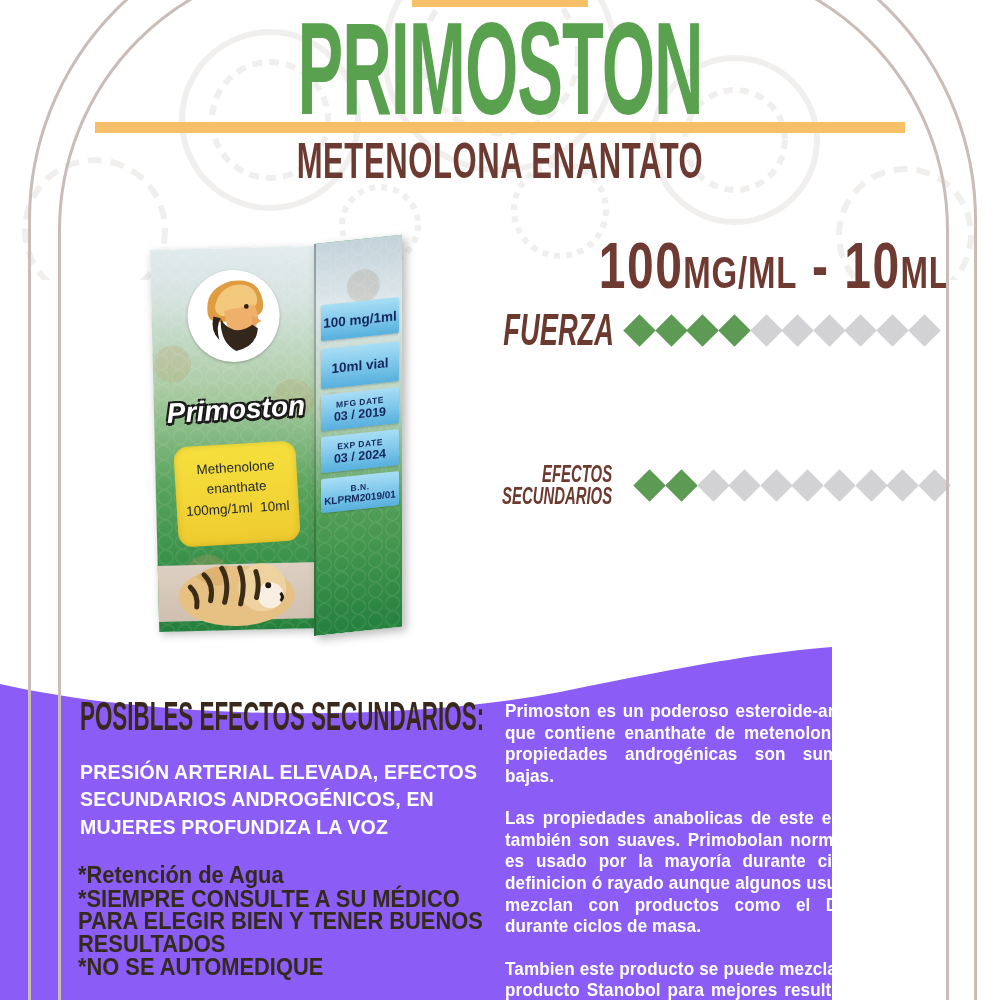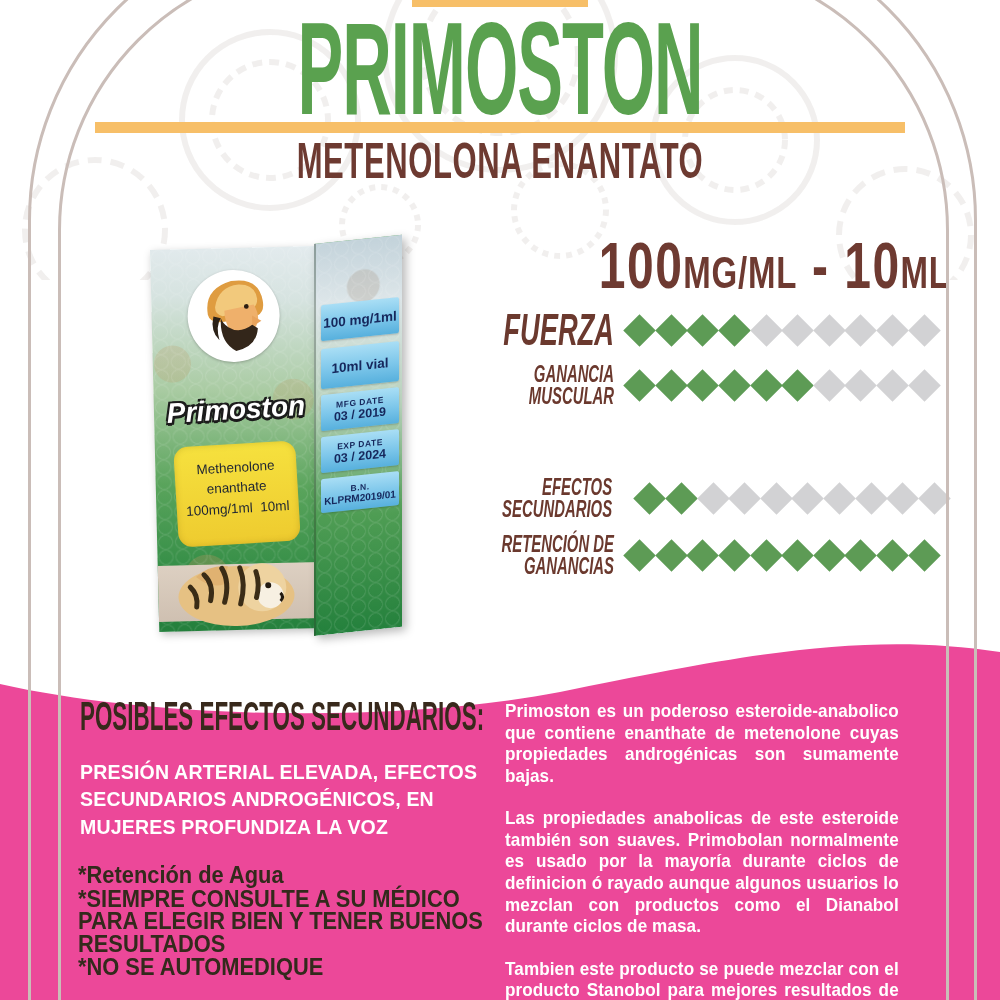--- a/index.html
+++ b/index.html
@@ -96,21 +96,21 @@
   .rating-row{position:absolute;left:0;width:100%;display:flex;align-items:center;font-style:italic;}
   .rating-label{
     width:284px;text-align:right;color:#6b392e;font-weight:bold;line-height:.92;
     transform:scaleX(.62);transform-origin:100% 50%;white-space:nowrap;
   }
   .rating-label.big{font-size:44px;}
   .rating-label.small{font-size:24px;}
   .diamonds{display:flex;margin-left:10px;}
   .dia{width:23px;height:23px;transform:rotate(45deg);margin:0 4.3px;flex:none;}
   
-  .green-section{position:absolute;left:0;top:608px;width:1000px;height:392px;background:#ec4899;z-index:1;}
+  .green-section{position:absolute;left:0;top:608px;width:832px;height:392px;background:#8b5cf6;z-index:1;}
   .wave{position:absolute;left:0;top:0;width:1000px;height:120px;display:block;}
   .gs-heading{
     position:absolute;left:80px;top:88px;color:#38291c;font-weight:bold;font-size:40px;line-height:1;
     transform:scaleX(.56);transform-origin:0 0;white-space:nowrap;letter-spacing:0;
   }
   .gs-body{
     position:absolute;left:80px;top:150px;width:448px;color:#ffffff;font-weight:bold;font-size:21px;
     line-height:1.3;transform:scaleX(.93);transform-origin:0 0;letter-spacing:.2px;
   }
   .gs-notes{
@@ -231,72 +231,36 @@
           <span class="dia" style="background: rgb(93, 155, 85);"></span>
           <span class="dia" style="background: rgb(93, 155, 85);"></span>
           <span class="dia" style="background: rgb(210, 210, 212);"></span>
           <span class="dia" style="background: rgb(210, 210, 212);"></span>
           <span class="dia" style="background: rgb(210, 210, 212);"></span>
           <span class="dia" style="background: rgb(210, 210, 212);"></span>
           <span class="dia" style="background: rgb(210, 210, 212);"></span>
           <span class="dia" style="background: rgb(210, 210, 212);"></span>
         </div>
       </div>
-      <div class="rating-row" style="top: 59px; height: 52px;">
-        <div class="rating-label small">
-          <div>GANANCIA</div>
-          <div>MUSCULAR</div>
-        </div>
-        <div class="diamonds">
-          <span class="dia" style="background: rgb(93, 155, 85);"></span>
-          <span class="dia" style="background: rgb(93, 155, 85);"></span>
-          <span class="dia" style="background: rgb(93, 155, 85);"></span>
-          <span class="dia" style="background: rgb(93, 155, 85);"></span>
-          <span class="dia" style="background: rgb(93, 155, 85);"></span>
-          <span class="dia" style="background: rgb(93, 155, 85);"></span>
-          <span class="dia" style="background: rgb(210, 210, 212);"></span>
-          <span class="dia" style="background: rgb(210, 210, 212);"></span>
-          <span class="dia" style="background: rgb(210, 210, 212);"></span>
-          <span class="dia" style="background: rgb(210, 210, 212);"></span>
-        </div>
-      </div>
-      <div class="rating-row" style="top: 172px; height: 52px; gap: 12px;">
+      <div class="rating-row" style="top: 159px; height: 52px; gap: 12px;">
         <div class="rating-label small">
           <div>EFECTOS</div>
           <div>SECUNDARIOS</div>
         </div>
         <div class="diamonds">
           <span class="dia" style="background: rgb(93, 155, 85);"></span>
           <span class="dia" style="background: rgb(93, 155, 85);"></span>
           <span class="dia" style="background: rgb(210, 210, 212);"></span>
           <span class="dia" style="background: rgb(210, 210, 212);"></span>
           <span class="dia" style="background: rgb(210, 210, 212);"></span>
           <span class="dia" style="background: rgb(210, 210, 212);"></span>
           <span class="dia" style="background: rgb(210, 210, 212);"></span>
           <span class="dia" style="background: rgb(210, 210, 212);"></span>
           <span class="dia" style="background: rgb(210, 210, 212);"></span>
           <span class="dia" style="background: rgb(210, 210, 212);"></span>
-        </div>
-      </div>
-      <div class="rating-row" style="top: 229px; height: 52px;">
-        <div class="rating-label small">
-          <div>RETENCIÓN DE</div>
-          <div>GANANCIAS</div>
-        </div>
-        <div class="diamonds">
-          <span class="dia" style="background: rgb(93, 155, 85);"></span>
-          <span class="dia" style="background: rgb(93, 155, 85);"></span>
-          <span class="dia" style="background: rgb(93, 155, 85);"></span>
-          <span class="dia" style="background: rgb(93, 155, 85);"></span>
-          <span class="dia" style="background: rgb(93, 155, 85);"></span>
-          <span class="dia" style="background: rgb(93, 155, 85);"></span>
-          <span class="dia" style="background: rgb(93, 155, 85);"></span>
-          <span class="dia" style="background: rgb(93, 155, 85);"></span>
-          <span class="dia" style="background: rgb(93, 155, 85);"></span>
-          <span class="dia" style="background: rgb(93, 155, 85);"></span>
         </div>
       </div>
     </div>
 
   <div class="green-section">
     <svg class="wave" viewBox="0 0 1000 120" preserveAspectRatio="none">
       <path d="M0,0 H1000 V44 C870,24 755,44 560,84 C400,115 160,112 0,76 Z" fill="#ffffff"></path>
     </svg>
     <div class="gs-heading">POSIBLES EFECTOS SECUNDARIOS:</div>
     <div class="gs-body">PRESIÓN ARTERIAL ELEVADA, EFECTOS SECUNDARIOS ANDROGÉNICOS, EN MUJERES PROFUNDIZA LA VOZ</div>

